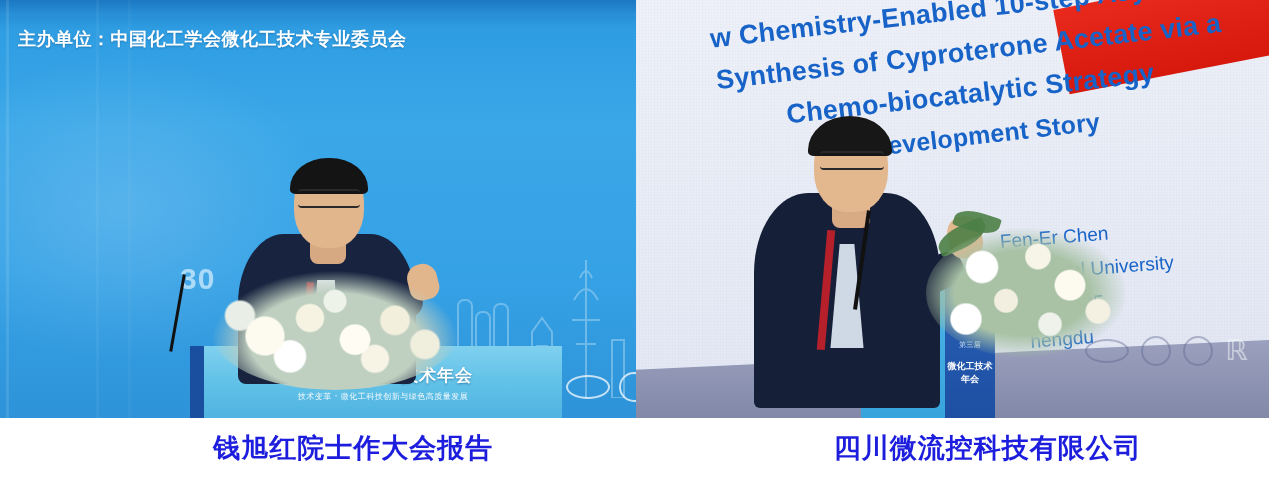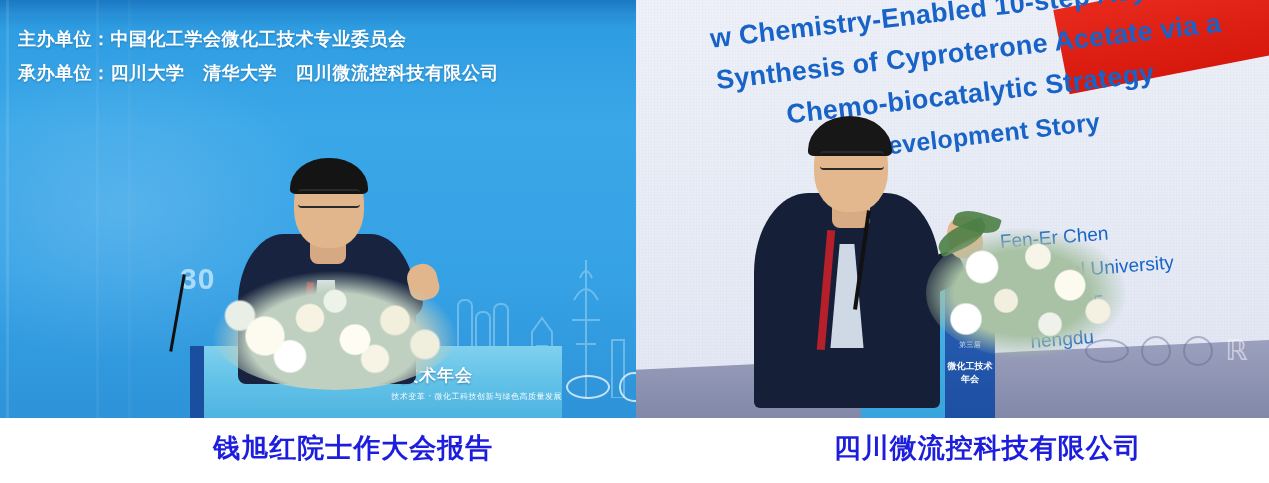--- a/index.html
+++ b/index.html
@@ -116,21 +116,21 @@
     font-weight: bold;
     font-size: 17px;
     color: #ffffff;
     text-shadow: 0 1px 2px rgba(0,70,120,.5);
     letter-spacing: 1px;
   }
   .podium-sub {
     position: absolute;
     left: 0; right: 0;
     top: 45px;
-    text-align: right;
+    text-align: center;
     font-family: "DejaVu Sans","Liberation Sans",sans-serif;
     font-size: 8px;
     color: rgba(255,255,255,.92);
     letter-spacing: .5px;
   }
   .logo-strip {
     position: absolute;
     left: 566px;
     bottom: 8px;
     width: 160px;
@@ -465,21 +465,20 @@
     <div class="photo photo-left">
 
       <div class="left-topband"></div>
       <div class="left-glow"></div>
       <div class="left-vstripe" style="left:6px;"></div>
       <div class="left-vstripe" style="left:96px;opacity:.5;"></div>
       <div class="left-vstripe" style="left:128px;opacity:.35;"></div>
 
       <div class="host-lines">
         <div>主办单位：中国化工学会微化工技术专业委员会</div>
-        <div>承办单位：四川大学　清华大学　四川微流控科技有限公司</div>
       </div>
 
       <div class="year-mark">30</div>
 
       <svg class="skyline" viewBox="0 0 300 150">
         <g fill="none" stroke="#cdeaf8" stroke-width="2" opacity="0.85">
           <path d="M250 12 L250 150 M244 30 q6 -14 12 0 M238 52 q12 -22 24 0 M236 72 L264 72 M240 96 L260 96"></path>
           <rect x="122" y="52" width="14" height="98" rx="6"></rect>
           <rect x="140" y="64" width="14" height="86" rx="6"></rect>
           <rect x="158" y="56" width="14" height="94" rx="6"></rect>

